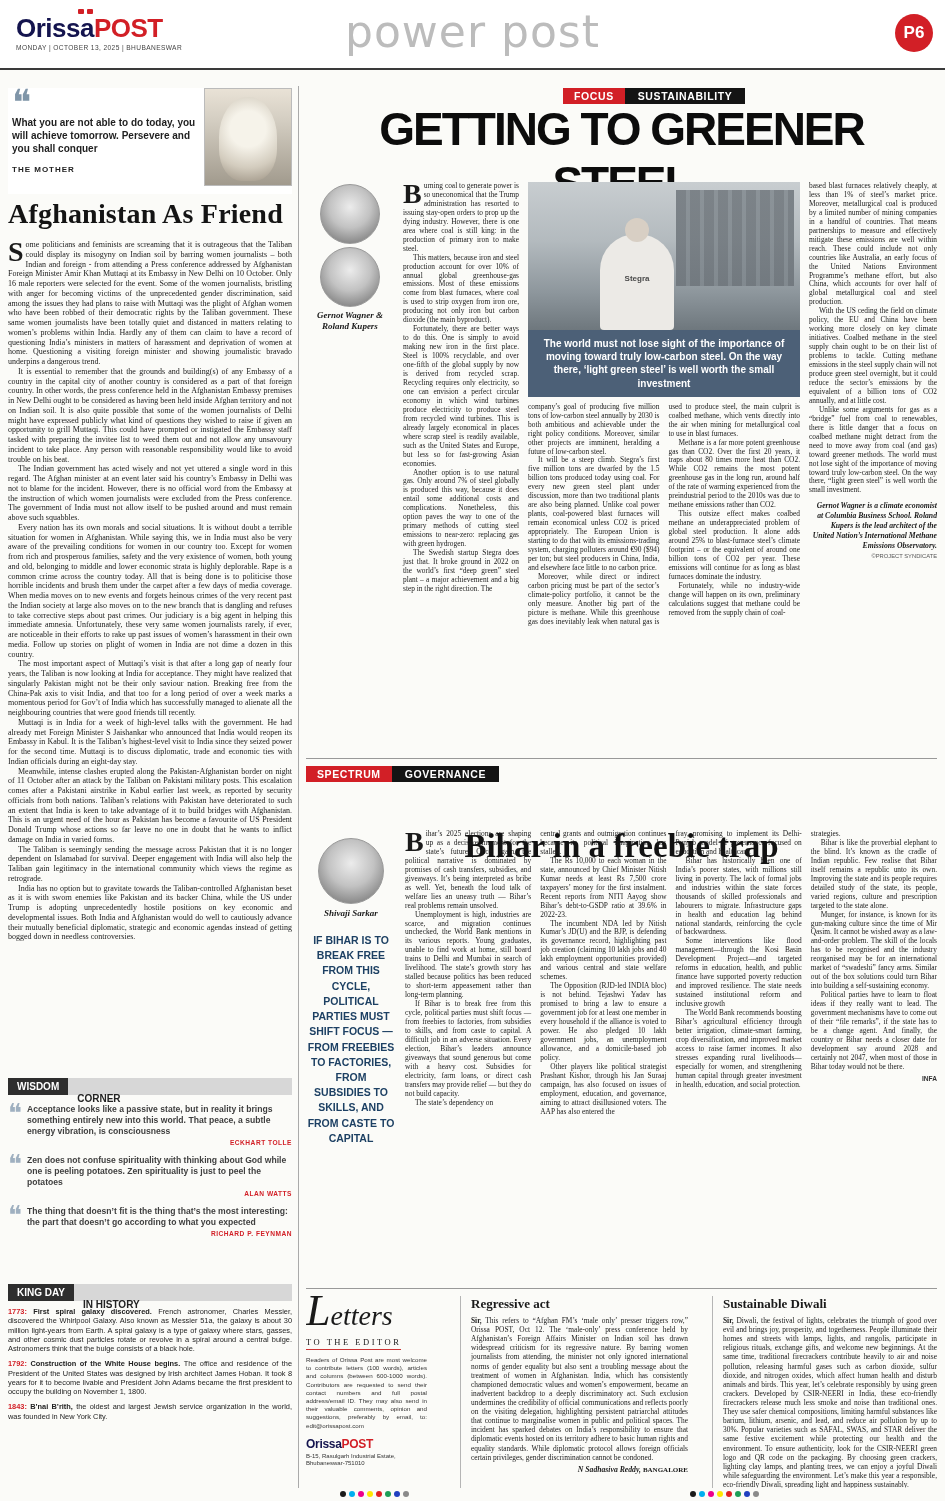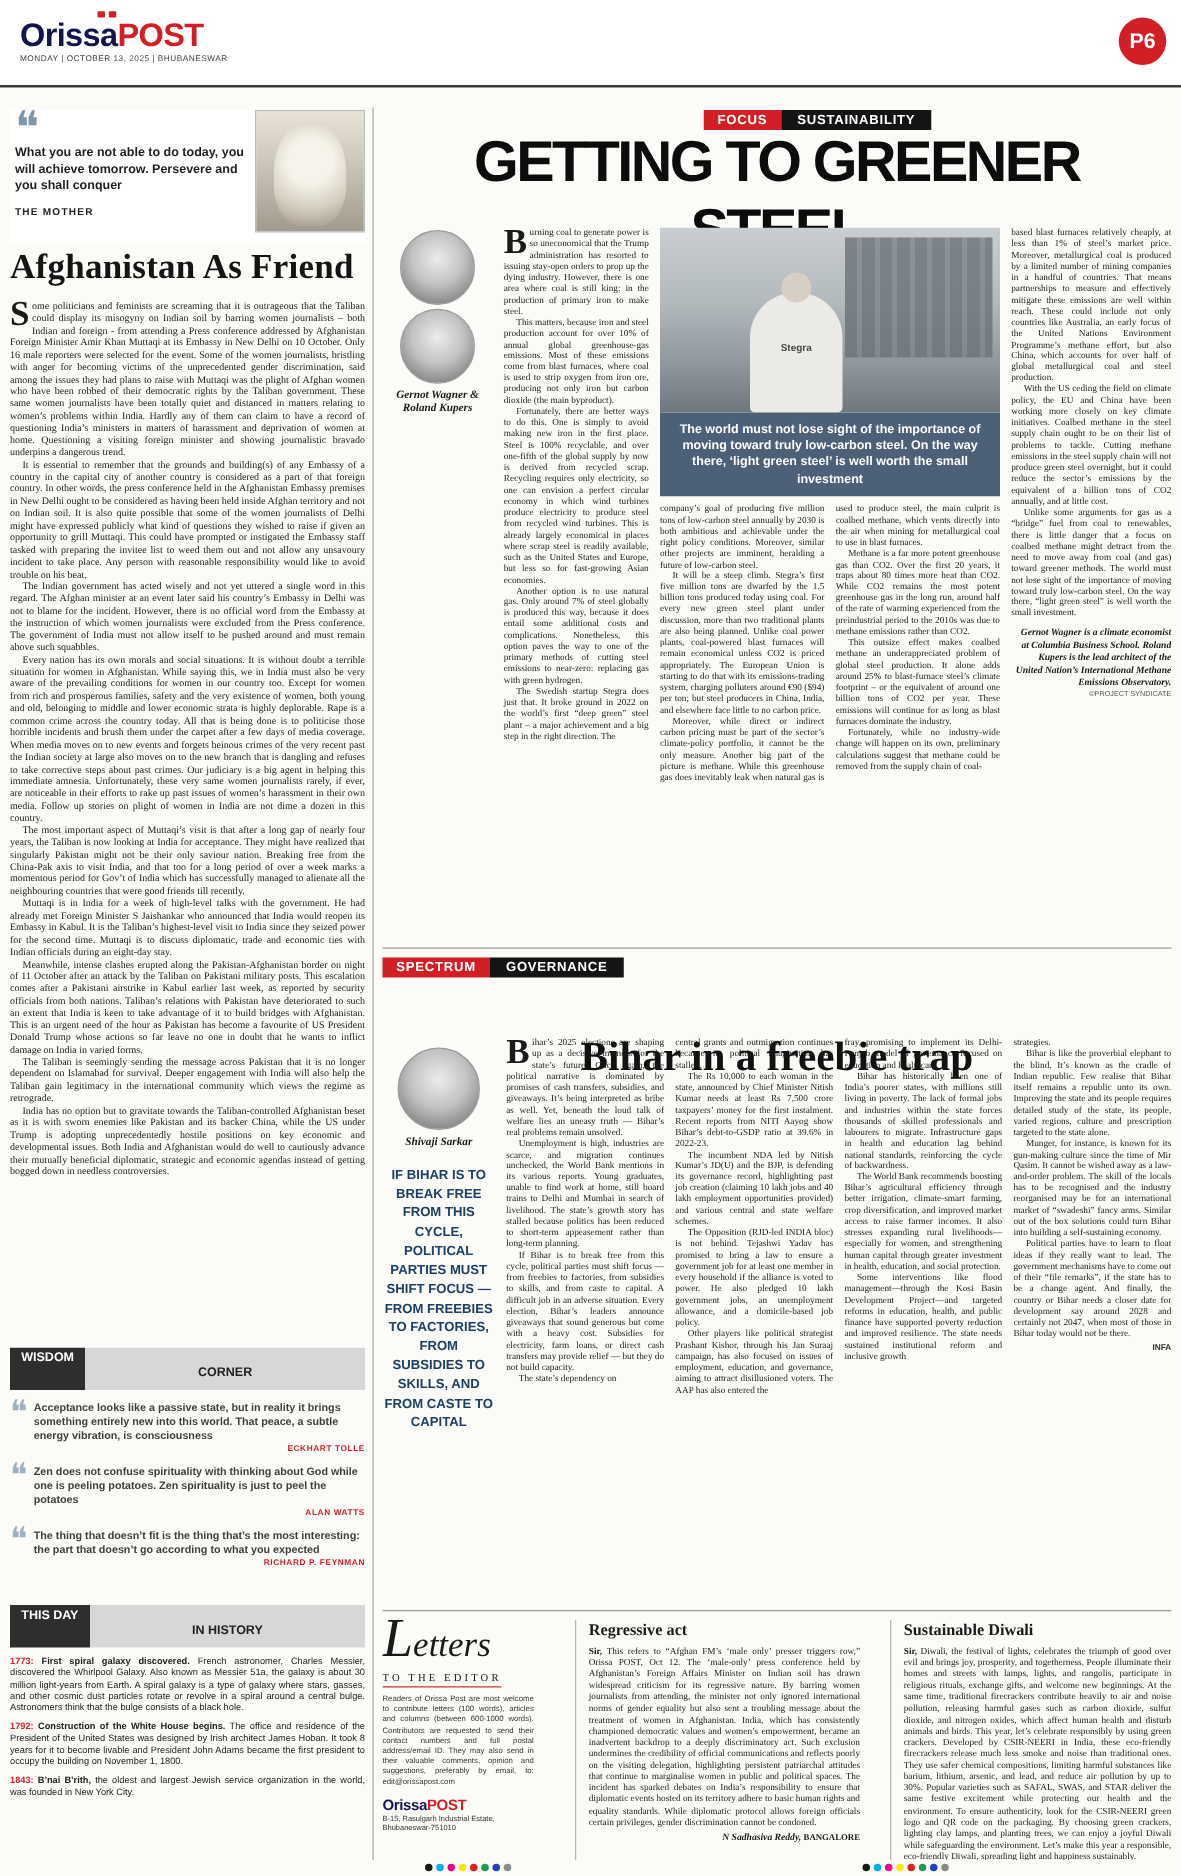--- a/index.html
+++ b/index.html
@@ -38,21 +38,21 @@
   .mother-photo::after { content:""; position:absolute; left:16%; right:16%; top:8%; bottom:4%; border-radius:48% 48% 38% 38%; background:radial-gradient(circle at 50% 38%, #f6f3ea 30%, #d3ccbe 65%, #998f80 100%); }
 
   .afg-headline { left:8px; top:198px; width:284px; font-size:28px; color:#141414; font-weight:bold; letter-spacing:0.2px; }
   .bodytext { font-size:8px; line-height:1.22; text-align:justify; }
   .bodytext p { margin:0; text-indent:10px; }
   .bodytext p.lead { text-indent:0; }
   .cont > p:first-child { text-indent:0; }
   .dropcap { float:left; font-size:28px; line-height:23px; padding-right:2px; font-weight:bold; }
   .afg-body { left:8px; top:240px; width:284px; height:832px; overflow:hidden; }
 
-  .sec-header { display:flex; height:34px; font-family:"Liberation Sans", sans-serif; font-weight:bold; font-size:10px;text-align:center; }
+  .sec-header { display:flex; height:17px; font-family:"Liberation Sans", sans-serif; font-weight:bold; font-size:10px; }
   .sec-header .dark { background:#2e2e2e; color:#fff; padding:3px 9px 0; }
   .sec-header .light { background:#d7d7d7; color:#222; padding:15px 9px 0; flex:1; }
   .wisdom { left:8px; top:1078px; width:284px; height:200px; overflow:hidden; }
   .wq { display:flex; gap:5px; margin-top:9px; }
   .wq-glyph { font-family:"DejaVu Serif", serif; font-size:26px; color:#9fb0c0; line-height:18px; flex:none; }
   .wq-main { flex:1; }
   .wq-text { font-family:"Liberation Sans", sans-serif; font-weight:bold; font-size:8.6px; color:#3f3f3f; line-height:1.28; }
   .wq-author { text-align:right; color:#d21f26; font-size:6.6px; font-weight:bold; font-family:"Liberation Sans", sans-serif; margin-top:2px; letter-spacing:0.5px; }
 
   .history { left:8px; top:1284px; width:284px; height:204px; overflow:hidden; }
@@ -139,20 +139,21 @@
 
 <header class="abs masthead">
   <div class="brand">
     <div class="brand-icons">
         <span></span>
         <span></span>
       </div>
     <div class="brand-word"><span class="orissa">Orissa</span><span class="post">POST</span></div>
     <div class="dateline">MONDAY | OCTOBER 13, 2025 | BHUBANESWAR</div>
   </div>
+  <div class="page-title">power post</div>
   <div class="page-badge">P6</div>
 </header>
 
 <div class="abs v-divider"></div>
 
 <section class="abs mother-box">
   <div class="mother-left">
     <div class="mother-glyph">❝</div>
     <div class="mother-text">What you are not able to do today, you will achieve tomorrow. Persevere and you shall conquer</div>
     <div class="mother-attr">THE MOTHER</div>
@@ -198,21 +199,21 @@
     <span class="wq-glyph">❝</span>
     <div class="wq-main">
         <div class="wq-text">The thing that doesn’t fit is the thing that’s the most interesting: the part that doesn’t go according to what you expected</div>
         <div class="wq-author">RICHARD P. FEYNMAN</div>
       </div>
   </div>
 </section>
 
 <section class="abs history">
   <div class="sec-header">
-    <span class="dark">THIS DAY</span>
+    <span class="dark">KING DAY</span>
     <span class="light">IN HISTORY</span>
   </div>
   <p class="hist"><span class="year">1773:</span> <b>First spiral galaxy discovered.</b> <span>French astronomer, Charles Messier, discovered the Whirlpool Galaxy. Also known as Messier 51a, the galaxy is about 30 million light-years from Earth. A spiral galaxy is a type of galaxy where stars, gasses, and other cosmic dust particles rotate or revolve in a spiral around a central bulge. Astronomers think that the bulge consists of a black hole.</span></p>
   <p class="hist"><span class="year">1792:</span> <b>Construction of the White House begins.</b> <span>The office and residence of the President of the United States was designed by Irish architect James Hoban. It took 8 years for it to become livable and President John Adams became the first president to occupy the building on November 1, 1800.</span></p>
   <p class="hist"><span class="year">1843:</span> <b>B’nai B’rith,</b> <span>the oldest and largest Jewish service organization in the world, was founded in New York City.</span></p>
 </section>
 
 <div class="abs tagrow gs-tag">
   <span class="tag-red">FOCUS</span>
   <span class="tag-black">SUSTAINABILITY</span>
@@ -287,22 +288,22 @@
   <div class="bh-col bodytext sm cont">
       <p>central grants and outmigration continues because its political imagination has stalled.</p>
       <p>The Rs 10,000 to each woman in the state, announced by Chief Minister Nitish Kumar needs at least Rs 7,500 crore taxpayers’ money for the first instalment. Recent reports from NITI Aayog show Bihar’s debt-to-GSDP ratio at 39.6% in 2022-23.</p>
       <p>The incumbent NDA led by Nitish Kumar’s JD(U) and the BJP, is defending its governance record, highlighting past job creation (claiming 10 lakh jobs and 40 lakh employment opportunities provided) and various central and state welfare schemes.</p>
       <p>The Opposition (RJD-led INDIA bloc) is not behind. Tejashwi Yadav has promised to bring a law to ensure a government job for at least one member in every household if the alliance is voted to power. He also pledged 10 lakh government jobs, an unemployment allowance, and a domicile-based job policy.</p>
       <p>Other players like political strategist Prashant Kishor, through his Jan Suraaj campaign, has also focused on issues of employment, education, and governance, aiming to attract disillusioned voters. The AAP has also entered the</p>
     </div>
   <div class="bh-col bodytext sm cont">
       <p>fray, promising to implement its Delhi-Punjab model of governance focused on education and healthcare.</p>
       <p>Bihar has historically been one of India’s poorer states, with millions still living in poverty. The lack of formal jobs and industries within the state forces thousands of skilled professionals and labourers to migrate. Infrastructure gaps in health and education lag behind national standards, reinforcing the cycle of backwardness.</p>
+      <p>Some interventions like flood management—through the Kosi Basin Development Project—and targeted reforms in education, health, and public finance have supported poverty reduction and improved resilience. The state needs sustained institutional reform and inclusive growth</p>
       <p>The World Bank recommends boosting Bihar’s agricultural efficiency through better irrigation, climate-smart farming, crop diversification, and improved market access to raise farmer incomes. It also stresses expanding rural livelihoods—especially for women, and strengthening human capital through greater investment in health, education, and social protection.</p>
-      <p>Some interventions like flood management—through the Kosi Basin Development Project—and targeted reforms in education, health, and public finance have supported poverty reduction and improved resilience. The state needs sustained institutional reform and inclusive growth</p>
     </div>
   <div class="bh-col bodytext sm">
     <div class="cont">
         <p>strategies.</p>
         <p>Bihar is like the proverbial elephant to the blind. It’s known as the cradle of Indian republic. Few realise that Bihar itself remains a republic unto its own. Improving the state and its people requires detailed study of the state, its people, varied regions, culture and prescription targeted to the state alone.</p>
         <p>Munger, for instance, is known for its gun-making culture since the time of Mir Qasim. It cannot be wished away as a law-and-order problem. The skill of the locals has to be recognised and the industry reorganised may be for an international market of “swadeshi” fancy arms. Similar out of the box solutions could turn Bihar into building a self-sustaining economy.</p>
         <p>Political parties have to learn to float ideas if they really want to lead. The government mechanisms have to come out of their “file remarks”, if the state has to be a change agent. And finally, the country or Bihar needs a closer date for development say around 2028 and certainly not 2047, when most of those in Bihar today would not be there.</p>
       </div>
     <div class="bh-credit">INFA</div>
   </div>

